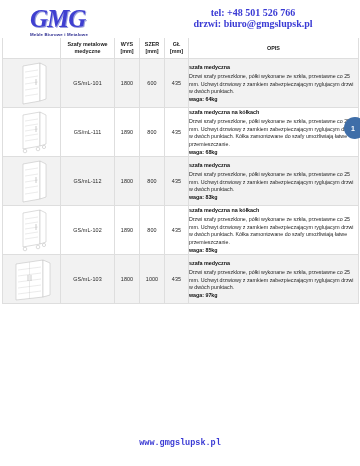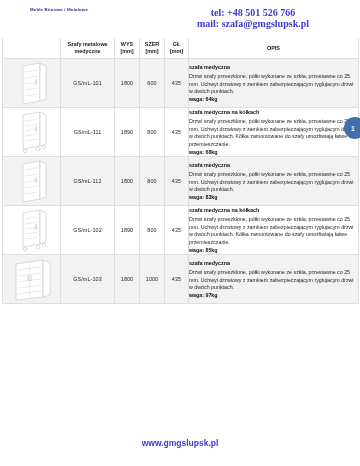--- a/index.html
+++ b/index.html
@@ -157,36 +157,37 @@
     box-sizing: border-box;
   }
 
   
   .page-footer {
     position: absolute;
     left: 0;
     right: 0;
     bottom: 18px;
     text-align: center;
-    font-family: Liberation Sans, sans-serif;
+    font-family: Liberation Mono, monospace;
     font-weight: bold;
     font-size: 8.5px;
     color: #3a3ad4;
   }
 </style>
 </head>
 <body>
 
 <div class="page-header">
   <div class="logo-block">
+    <div class="logo-word">GMG</div>
     <div class="logo-tagline">Meble Biurowe i Metalowe</div>
   </div>
   <div class="contact-block">
     <div>tel: +48 501 526 766</div>
-    <div>mail: szafa@gmgslupsk.pl</div>
+    <div>drzwi: biuro@gmgslupsk.pl</div>
   </div>
 </div>
 
 <div class="page-badge">1</div>
 
 <div class="table-wrap">
   <table class="spec-table">
     <colgroup>
       <col class="c-img">
         <col class="c-code">

